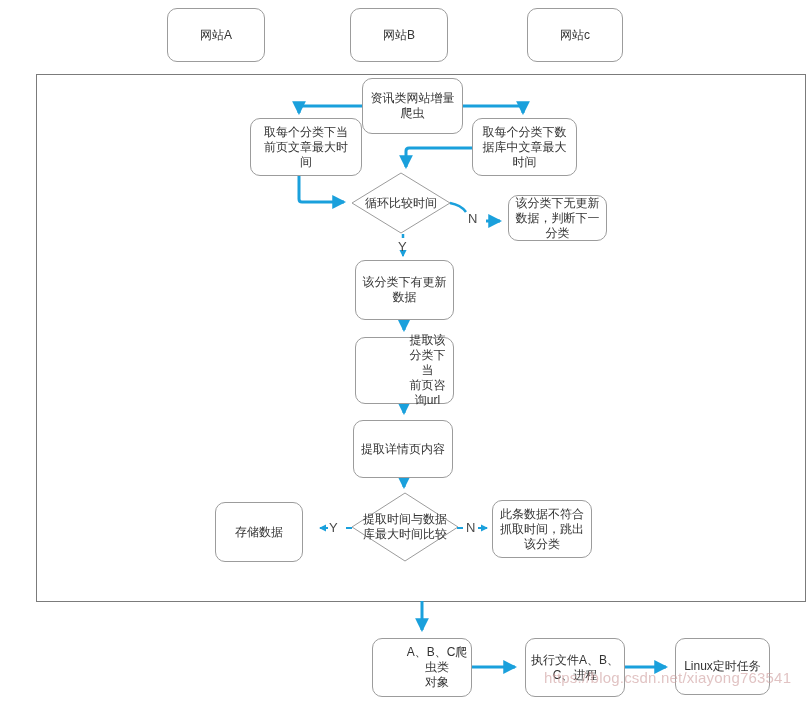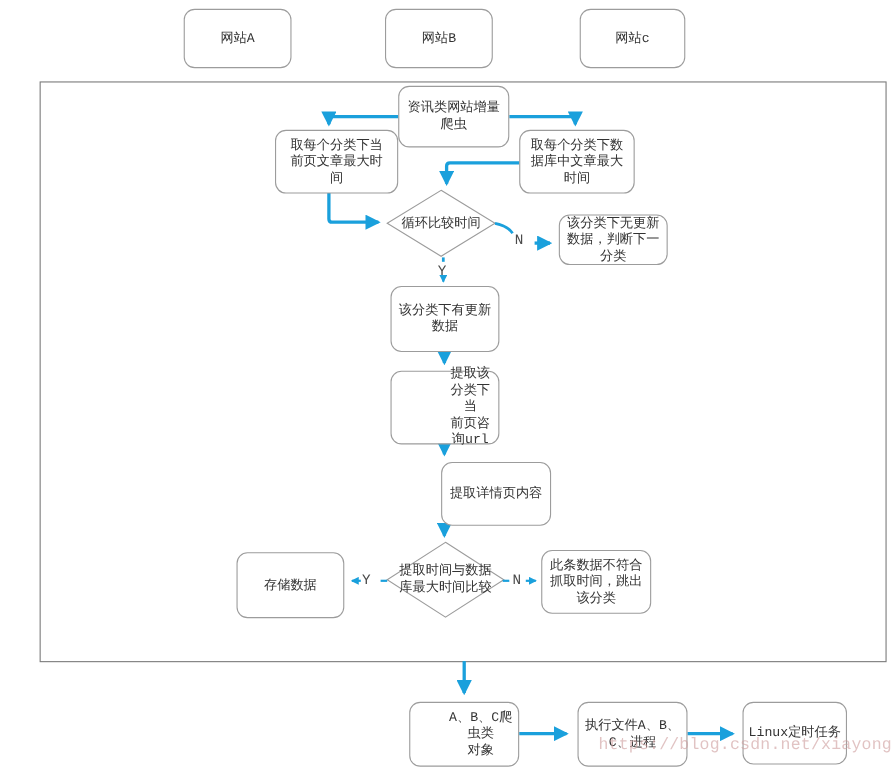--- a/index.html
+++ b/index.html
@@ -1,18 +1,18 @@
 <!DOCTYPE html>
 <html><head>
 <meta charset="utf-8">
 <style>
   html,body{margin:0;padding:0;background:#ffffff;}
   #stage{
     position:relative;width:811px;height:702px;overflow:hidden;
-    font-family:Liberation Mono, monospace;background:#ffffff;
+    font-family:Liberation Sans, sans-serif;background:#ffffff;
   }
   #connectors{position:absolute;left:0;top:0;z-index:1;pointer-events:none;}
   .container-frame{
     position:absolute;left:36px;top:74px;width:768px;height:526px;
     border:1px solid #7b7b7b;background:transparent;z-index:0;
   }
   .node{
     position:absolute;z-index:2;box-sizing:border-box;
     border:1px solid #9c9c9c;border-radius:10px;background:#ffffff;
     display:flex;align-items:center;justify-content:center;
@@ -86,22 +86,22 @@
   <div class="node" style="left:472px;top:118px;width:105px;height:58px;">取每个分类下数
 据库中文章最大
 时间</div>
   <div class="node" style="left:508px;top:195px;width:99px;height:46px;padding:0;">该分类下无更新
 数据，判断下一
 分类</div>
   <div class="node" style="left:355px;top:260px;width:99px;height:60px;">该分类下有更新
 数据</div>
   <div class="node" style="left:355px;top:337px;width:99px;height:67px;padding-left:48px;">提取该分类下当
 前页咨询url</div>
-  <div class="node" style="left:353px;top:420px;width:100px;height:58px;margin-left:48px;">提取详情页内容</div>
-  <div class="node" style="left:215px;top:502px;width:98px;height:60px;">存储数据</div>
+  <div class="node" style="left:353px;top:420px;width:100px;height:58px;">提取详情页内容</div>
+  <div class="node" style="left:215px;top:502px;width:88px;height:60px;">存储数据</div>
   <div class="node" style="left:492px;top:500px;width:100px;height:58px;padding:0;">此条数据不符合
 抓取时间，跳出
 该分类</div>
 
   <div class="dtext" style="left:352px;top:188px;width:98px;height:30px;">循环比较时间</div>
   <div class="dtext" style="left:350px;top:511px;width:110px;height:32px;">提取时间与数据
 库最大时间比较</div>
 
   <div class="branch-label" style="left:468px;top:212px;">N</div>
   <div class="branch-label" style="left:398px;top:240px;">Y</div>

